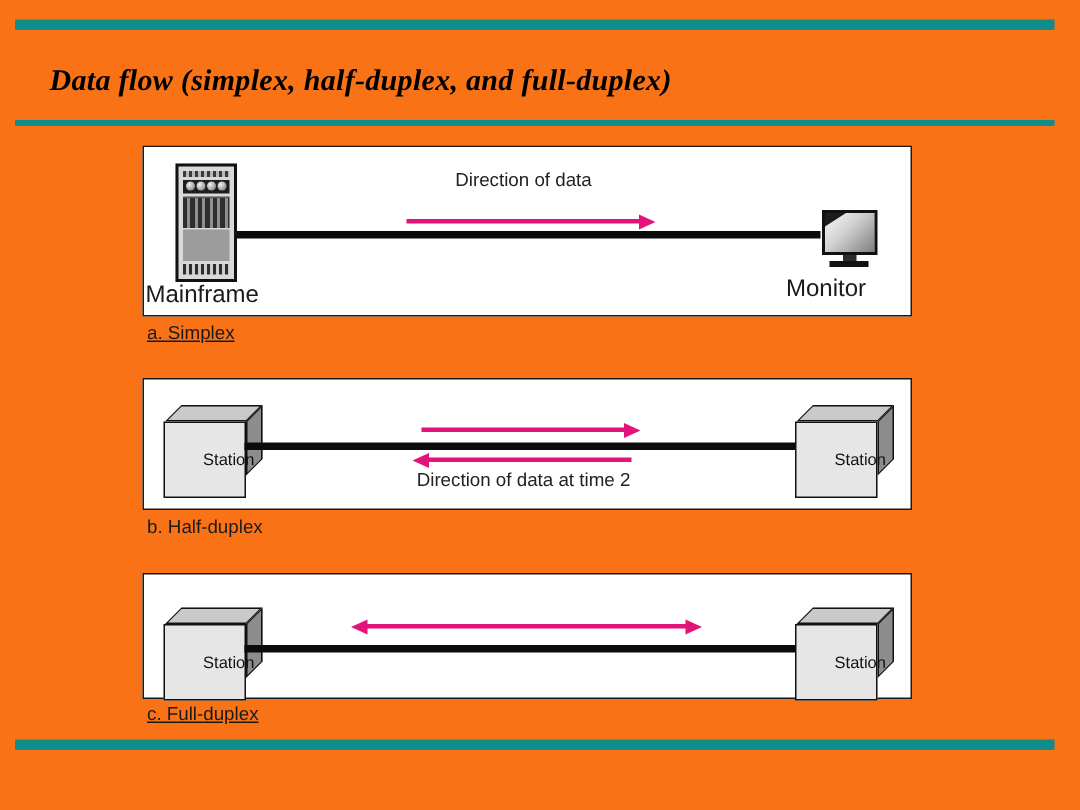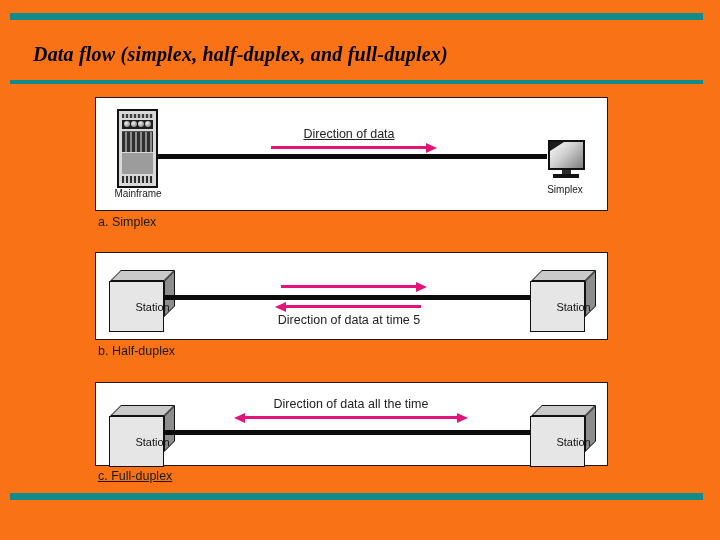--- a/index.html
+++ b/index.html
@@ -22,31 +22,31 @@
     font-size:20px;color:#000;white-space:nowrap;letter-spacing:0.2px;
   }
   .panel{
     position:absolute;left:95px;width:513px;background:#ffffff;
     border:1.6px solid #1a1a1a;box-sizing:border-box;
   }
   .panel-a{top:97px;height:114px;}
   .panel-b{top:252px;height:88px;}
   .panel-c{top:382px;height:84px;}
   .caption{position:absolute;left:98px;font-size:12.5px;color:#1a1a1a;}
-  .cap-a{top:215px;}
+  .cap-a{top:215px;text-decoration:underline;}
   .cap-b{top:344px;text-align:center;}
   .cap-c{top:469px;text-decoration:underline;}
 
   .link-line{position:absolute;height:5px;background:#0b0b0b;}
   .line-a{left:62px;top:56px;width:389px;}
   .line-b{left:67px;top:42px;width:367px;}
   .line-c{left:67px;top:47px;width:367px;}
 
   .flow-label{position:absolute;font-size:12.5px;color:#222;text-align:center;white-space:nowrap;}
-  .fl-a{left:153px;top:29px;width:200px;text-decoration:underline;}
+  .fl-a{left:153px;top:15px;width:200px;}
   .fl-b1{left:148px;top:9px;width:210px;}
   .fl-b2{left:148px;top:60px;width:210px;}
   .fl-c{left:145px;top:14px;width:220px;}
 
   .arrow{position:absolute;height:3px;background:var(--arrow);}
   .ar-a{left:175px;top:48px;width:156px;}
   .ar-b1{left:185px;top:32px;width:136px;}
   .ar-b2{left:189px;top:52px;width:136px;}
   .ar-c{left:148px;top:33px;width:214px;}
   .arrow.right::after{
@@ -63,21 +63,21 @@
     content:"";position:absolute;right:-10px;top:50%;transform:translateY(-50%);
     width:0;height:0;border-left:11px solid var(--arrow);
     border-top:5px solid transparent;border-bottom:5px solid transparent;
   }
   .arrow.both::before{
     content:"";position:absolute;left:-10px;top:50%;transform:translateY(-50%);
     width:0;height:0;border-right:11px solid var(--arrow);
     border-top:5px solid transparent;border-bottom:5px solid transparent;
   }
 
-  .dev-label{position:absolute;font-size:10px;color:#1a1a1a;text-align:center;white-space:nowrap;}
+  .dev-label{position:absolute;font-size:16px;color:#1a1a1a;text-align:left;white-space:nowrap;}
   .mf-label{left:1px;top:90px;width:82px;}
   .mon-label{left:428px;top:86px;width:82px;}
 
   
   .mainframe{
     position:absolute;left:21px;top:11px;width:41px;height:79px;box-sizing:border-box;
     border:2px solid #111;background:#d9d9d9;padding:3px 3px;
     display:flex;flex-direction:column;justify-content:space-between;
   }
   .mf-vent{height:4px;background:repeating-linear-gradient(90deg,#3a3a3a 0 2px,#b9b9b9 2px 4px);}
@@ -144,53 +144,52 @@
     <div class="flow-label fl-a">Direction of data</div>
     <div class="arrow right ar-a"></div>
 
     <div class="monitor">
       <div class="monitor-screen">
         <div class="monitor-glare"></div>
       </div>
       <div class="monitor-neck"></div>
       <div class="monitor-base"></div>
     </div>
-    <div class="dev-label mon-label">Simplex</div>
+    <div class="dev-label mon-label">Monitor</div>
   </div>
   <div class="caption cap-a">a. Simplex</div>
 
   <div class="panel panel-b">
     <div class="station st-left-b">
       <div class="station-top"></div>
       <div class="station-side"></div>
       <div class="station-front">Station</div>
     </div>
 
     <div class="link-line line-b"></div>
     <div class="arrow right ar-b1"></div>
     <div class="arrow left ar-b2"></div>
-    <div class="flow-label fl-b2">Direction of data at time 5</div>
+    <div class="flow-label fl-b2">Direction of data at time 2</div>
 
     <div class="station st-right-b">
       <div class="station-top"></div>
       <div class="station-side"></div>
       <div class="station-front">Station</div>
     </div>
   </div>
   <div class="caption cap-b">b. Half-duplex</div>
 
   <div class="panel panel-c">
     <div class="station st-left-c">
       <div class="station-top"></div>
       <div class="station-side"></div>
       <div class="station-front">Station</div>
     </div>
 
     <div class="link-line line-c"></div>
-    <div class="flow-label fl-c">Direction of data all the time</div>
     <div class="arrow both ar-c"></div>
 
     <div class="station st-right-c">
       <div class="station-top"></div>
       <div class="station-side"></div>
       <div class="station-front">Station</div>
     </div>
   </div>
   <div class="caption cap-c">c. Full-duplex</div>
 

